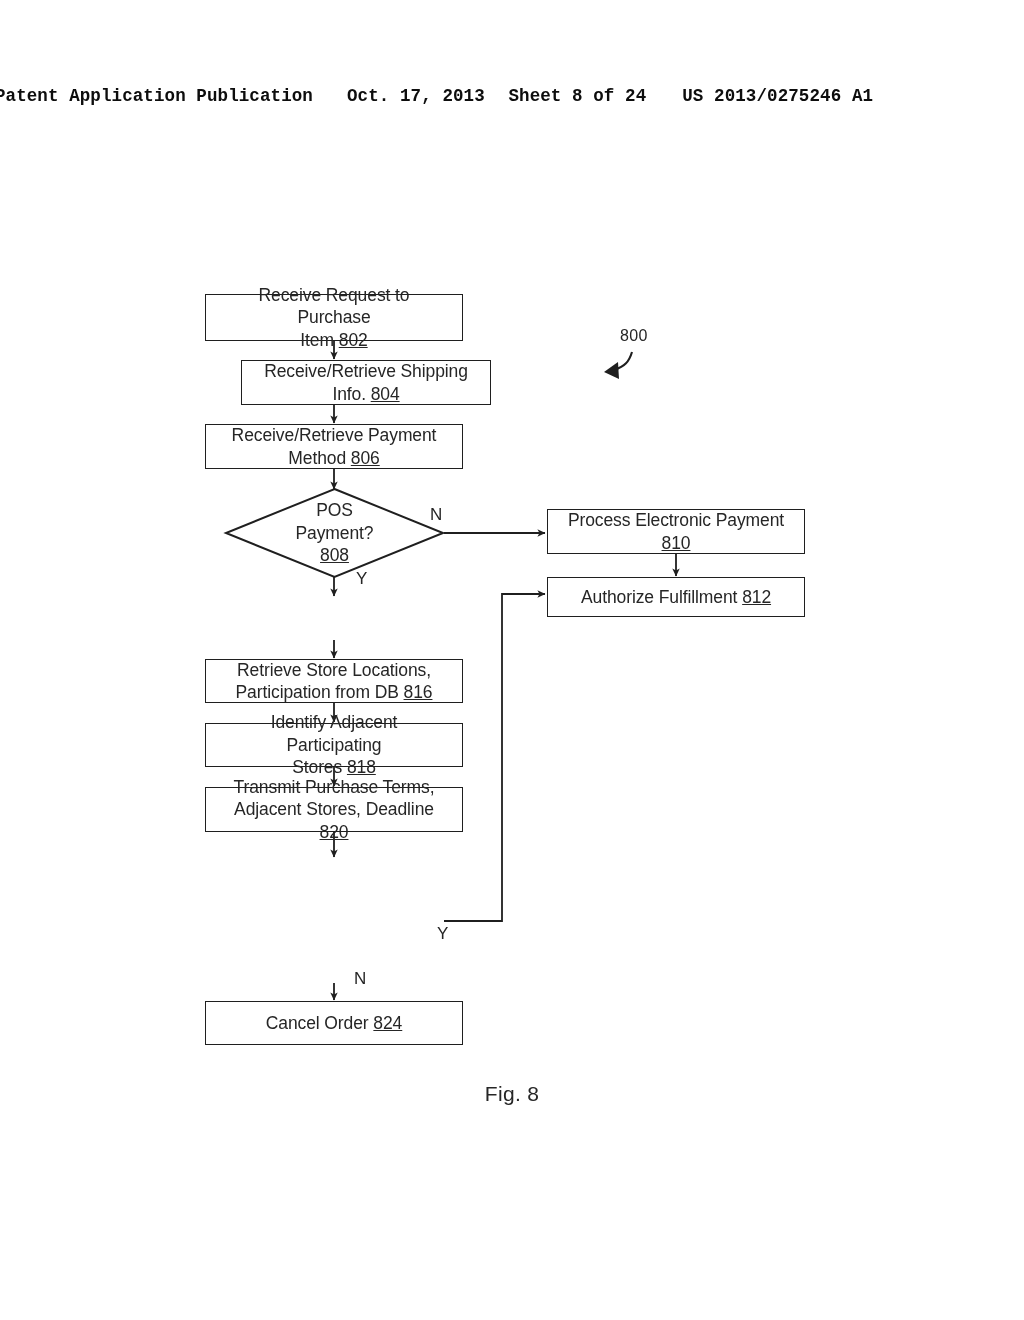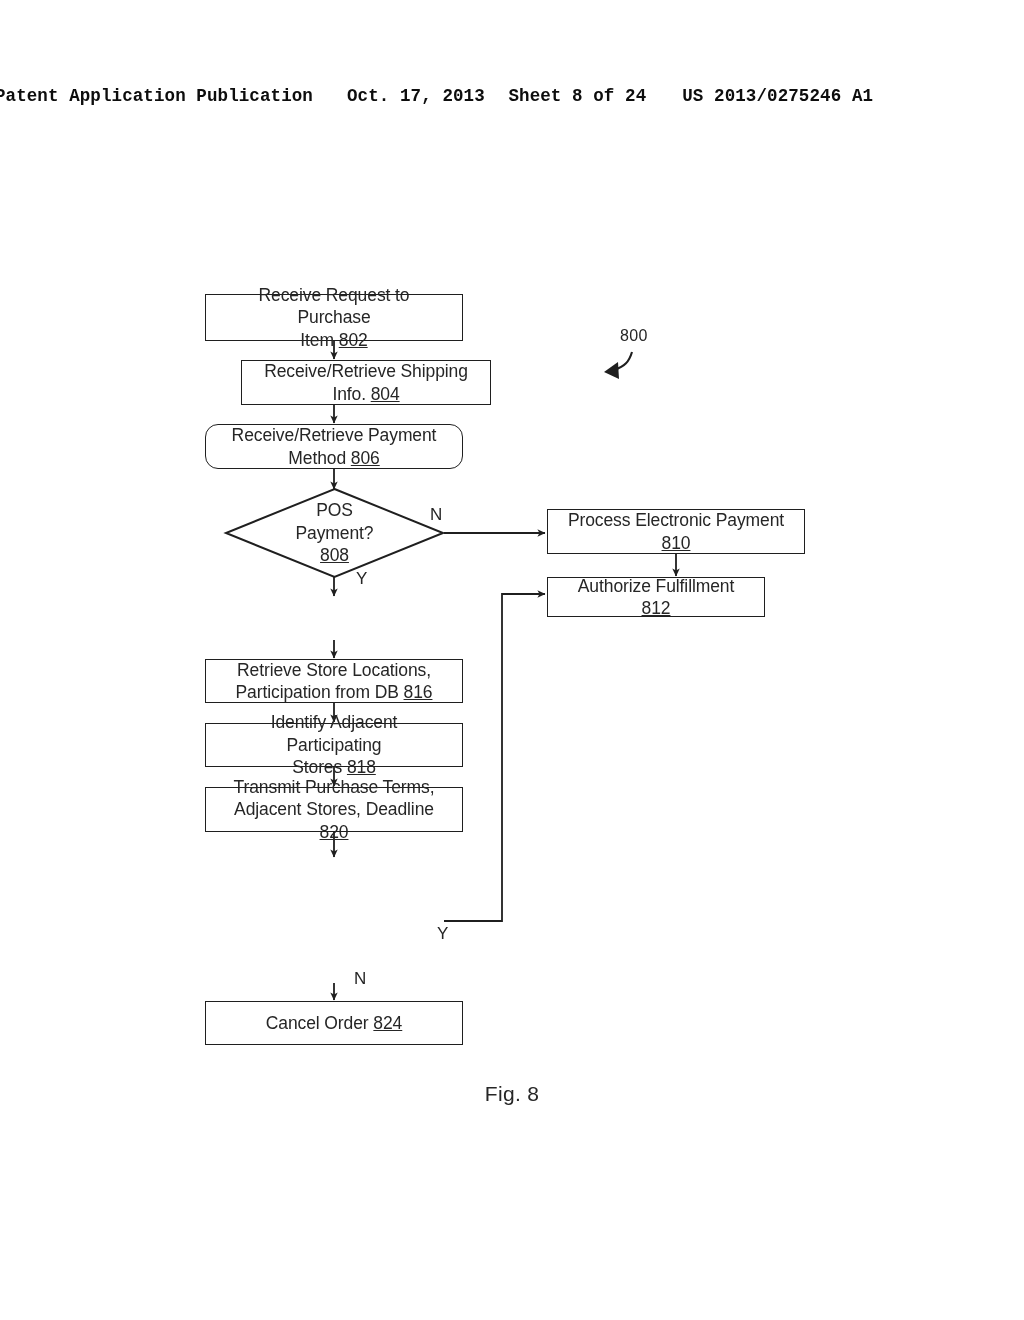--- a/index.html
+++ b/index.html
@@ -194,21 +194,21 @@
     </span>
   </div>
 
   <div class="node-box" style="left:205px; top:360px; width:250px; height:45px;margin-left:36px;">
     <span class="txt">
       <span>Receive/Retrieve Shipping</span><br>
       <span>Info. </span><span class="ref">804</span>
     </span>
   </div>
 
-  <div class="node-box" style="left:205px; top:424px; width:258px; height:45px;border-radius:13px;">
+  <div class="node-box" style="left:205px; top:424px; width:258px; height:45px;">
     <span class="txt">
       <span>Receive/Retrieve Payment</span><br>
       <span>Method </span><span class="ref">806</span>
     </span>
   </div>
 
   <div class="node-diamond" style="left:225px; top:488px; width:219px; height:90px;">
     <svg width="219" height="90" viewBox="0 0 219 90">
       <polygon points="109.5,1 218,45 109.5,89 1,45" fill="#ffffff" stroke="#1f1f1f" stroke-width="2"></polygon>
     </svg>
@@ -221,21 +221,21 @@
   <div class="branch-label" style="left:430px; top:506px;">N</div>
   <div class="branch-label" style="left:356px; top:570px;">Y</div>
 
   <div class="node-box" style="left:547px; top:509px; width:258px; height:45px;">
     <span class="txt">
       <span>Process Electronic Payment</span><br>
       <span class="ref">810</span>
     </span>
   </div>
 
-  <div class="node-box" style="left:547px; top:577px; width:218px; height:40px;">
+  <div class="node-box" style="left:547px; top:577px; width:258px; height:40px;">
     <span class="txt">
       <span>Authorize Fulfillment </span><span class="ref">812</span>
     </span>
   </div>
 
 
   <div class="node-box" style="left:205px; top:659px; width:258px; height:44px;">
     <span class="txt">
       <span>Retrieve Store Locations,</span><br>
       <span>Participation from DB </span><span class="ref">816</span>

